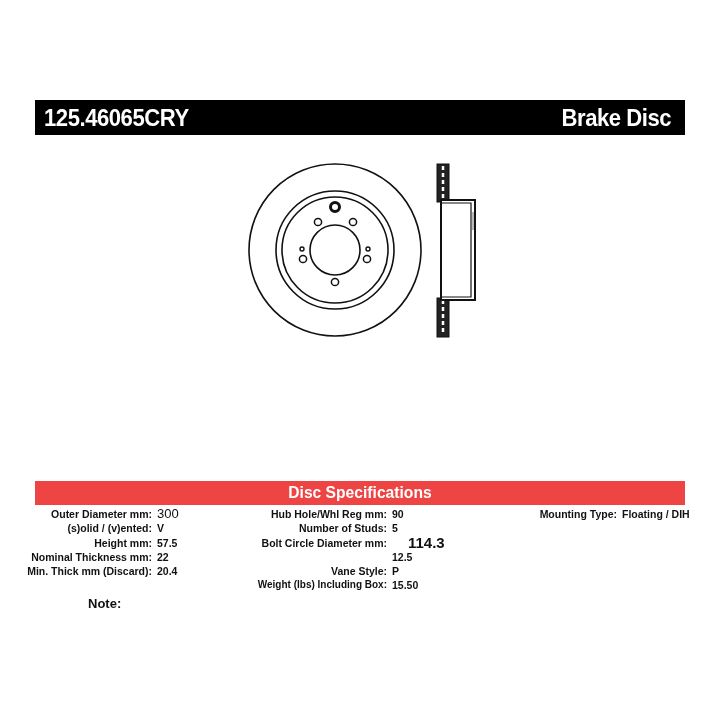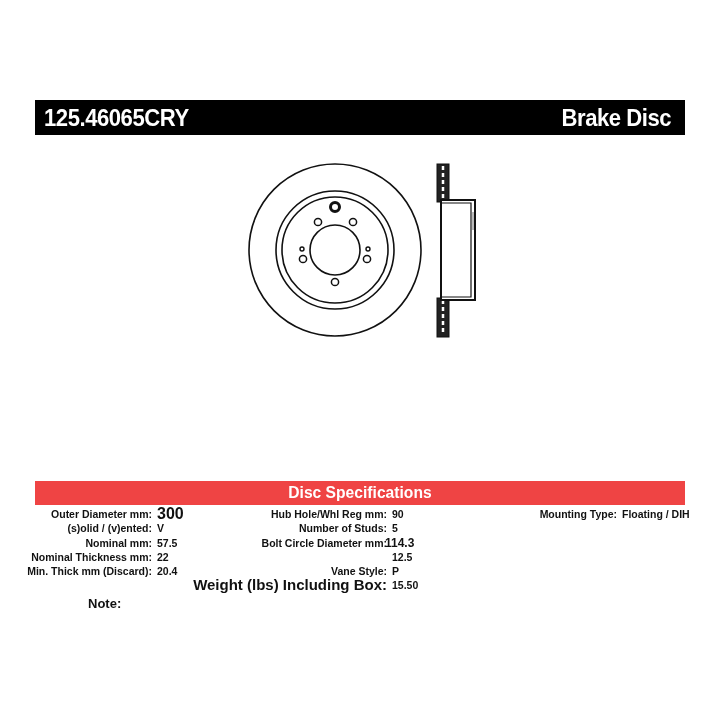--- a/index.html
+++ b/index.html
@@ -66,28 +66,28 @@
   </g>
 </svg>
 
 <div class="spec-bar">
   <span>Disc Specifications</span>
 </div>
 
 <div>
   <div class="spec-row" style="left:0;top:507px;width:152px;">
     <span class="lbl" style="font-size:10.5px;font-weight:bold;">Outer Diameter mm:</span>
-    <span class="val" style="left:157px;font-size:16px;font-weight:bold;">300</span>
+    <span class="val" style="left:157px;font-size:13px;font-weight:normal;">300</span>
   </div>
   <div class="spec-row" style="left:0;top:521px;width:152px;">
     <span class="lbl" style="font-size:10.5px;font-weight:bold;">(s)olid / (v)ented:</span>
     <span class="val" style="left:157px;font-size:10.5px;font-weight:bold;">V</span>
   </div>
   <div class="spec-row" style="left:0;top:536px;width:152px;">
-    <span class="lbl" style="font-size:10.5px;font-weight:bold;">Nominal mm:</span>
+    <span class="lbl" style="font-size:10.5px;font-weight:bold;">Height mm:</span>
     <span class="val" style="left:157px;font-size:10.5px;font-weight:bold;">57.5</span>
   </div>
   <div class="spec-row" style="left:0;top:550px;width:152px;">
     <span class="lbl" style="font-size:10.5px;font-weight:bold;">Nominal Thickness mm:</span>
     <span class="val" style="left:157px;font-size:10.5px;font-weight:bold;">22</span>
   </div>
   <div class="spec-row" style="left:0;top:564px;width:152px;">
     <span class="lbl" style="font-size:10.5px;font-weight:bold;">Min. Thick mm (Discard):</span>
     <span class="val" style="left:157px;font-size:10.5px;font-weight:bold;">20.4</span>
   </div>
@@ -97,31 +97,31 @@
   <div class="spec-row" style="left:0;top:507px;width:387px;">
     <span class="lbl" style="font-size:10.5px;font-weight:bold;">Hub Hole/Whl Reg mm:</span>
     <span class="val" style="left:392px;font-size:10.5px;font-weight:bold;">90</span>
   </div>
   <div class="spec-row" style="left:0;top:521px;width:387px;">
     <span class="lbl" style="font-size:10.5px;font-weight:bold;">Number of Studs:</span>
     <span class="val" style="left:392px;font-size:10.5px;font-weight:bold;">5</span>
   </div>
   <div class="spec-row" style="left:0;top:536px;width:387px;">
     <span class="lbl" style="font-size:10.5px;font-weight:bold;">Bolt Circle Diameter mm:</span>
-    <span class="val" style="left:385px;font-size:12px;font-weight:bold;">114.3</span>
+    <span class="val" style="left:408px;font-size:15px;font-weight:bold;">114.3</span>
   </div>
   <div class="spec-row" style="left:0;top:550px;width:387px;">
     <span class="val" style="left:392px;font-size:10.5px;font-weight:bold;">12.5</span>
   </div>
   <div class="spec-row" style="left:0;top:564px;width:387px;">
     <span class="lbl" style="font-size:10.5px;font-weight:bold;">Vane Style:</span>
     <span class="val" style="left:392px;font-size:10.5px;font-weight:bold;">P</span>
   </div>
   <div class="spec-row" style="left:0;top:578px;width:387px;">
-    <span class="lbl" style="font-size:15px;font-weight:bold;">Weight (lbs) Including Box:</span>
+    <span class="lbl" style="font-size:10px;font-weight:bold;">Weight (lbs) Including Box:</span>
     <span class="val" style="left:392px;font-size:10.5px;font-weight:bold;">15.50</span>
   </div>
 </div>
 
 <div>
   <div class="spec-row" style="left:0;top:507px;width:617px;">
     <span class="lbl" style="font-size:10.5px;font-weight:bold;">Mounting Type:</span>
     <span class="val" style="left:622px;font-size:10.5px;font-weight:bold;">Floating / DIH</span>
   </div>
 </div>

